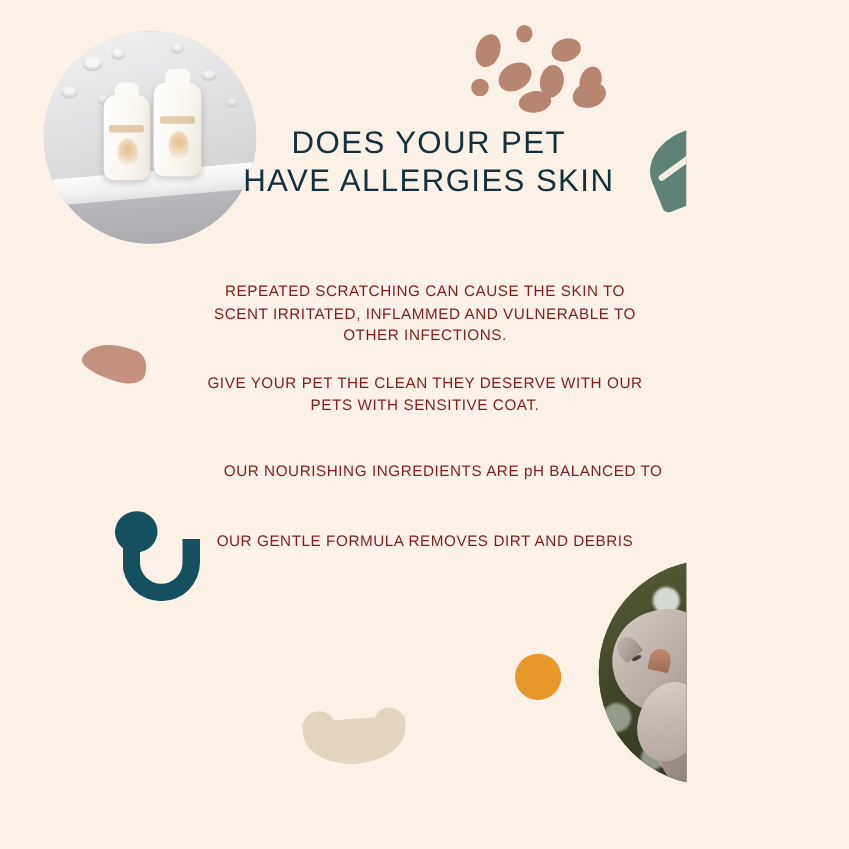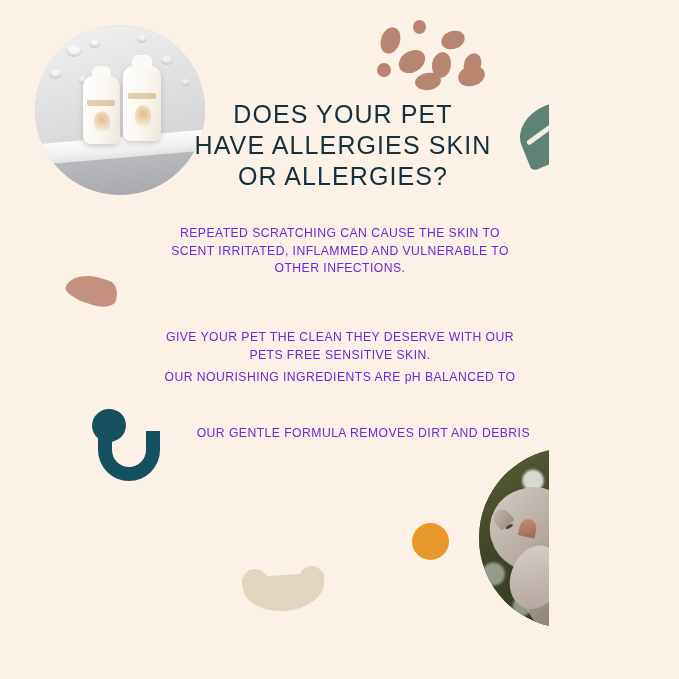--- a/index.html
+++ b/index.html
@@ -286,30 +286,30 @@
     letter-spacing: 1.1px;
     font-weight: 400;
   }
   .headline .h-line { display: block; white-space: nowrap; }
 
   .body-block {
     position: absolute;
     left: 150px;
     width: 380px;
     text-align: center;
-    color: #6d28d9;
+    color: #7f1d1d;
     font-size: 12.2px;
     line-height: 17.5px;
     letter-spacing: 0.45px;
   }
   .body-block .b-line { display: block; white-space: nowrap; }
   #para-1 { top: 225px; }
-  #para-2 { top: 298px; margin-top: 31px; }
-  #para-3 { top: 369px; }
-  #para-4 { top: 425px; text-align: right; }
+  #para-2 { top: 298px; }
+  #para-3 { top: 369px; text-align: right; }
+  #para-4 { top: 425px; }
 </style>
 </head>
 <body>
 
 <div id="poster">
 
   <div>
     <div class="pebble" style="left:381px;top:27px;width:19px;height:27px;transform:rotate(18deg);"></div>
     <div class="pebble" style="left:413px;top:20px;width:13px;height:14px;"></div>
     <div class="pebble" style="left:441px;top:31px;width:24px;height:18px;transform:rotate(-18deg);"></div>
@@ -372,32 +372,31 @@
       <div class="cat-ear left"></div>
       <div class="cat-ear right"></div>
       <div class="cat-eye"></div>
     </div>
     <div class="cat-paw"></div>
   </div>
 
   <div class="headline">
     <span class="h-line">DOES YOUR PET</span>
     <span class="h-line">HAVE ALLERGIES SKIN</span>
-    <span class="h-line">OR ALLERGIES?</span>
   </div>
 
   <div class="body-block" id="para-1">
     <span class="b-line">REPEATED SCRATCHING CAN CAUSE THE SKIN TO</span>
     <span class="b-line">SCENT IRRITATED, INFLAMMED AND VULNERABLE TO</span>
     <span class="b-line">OTHER INFECTIONS.</span>
   </div>
 
   <div class="body-block" id="para-2">
     <span class="b-line">GIVE YOUR PET THE CLEAN THEY DESERVE WITH OUR</span>
-    <span class="b-line">PETS FREE SENSITIVE SKIN.</span>
+    <span class="b-line">PETS WITH SENSITIVE COAT.</span>
   </div>
 
   <div class="body-block" id="para-3">
     <span class="b-line">OUR NOURISHING INGREDIENTS ARE pH BALANCED TO</span>
   </div>
 
   <div class="body-block" id="para-4">
     <span class="b-line">OUR GENTLE FORMULA REMOVES DIRT AND DEBRIS</span>
   </div>
 

